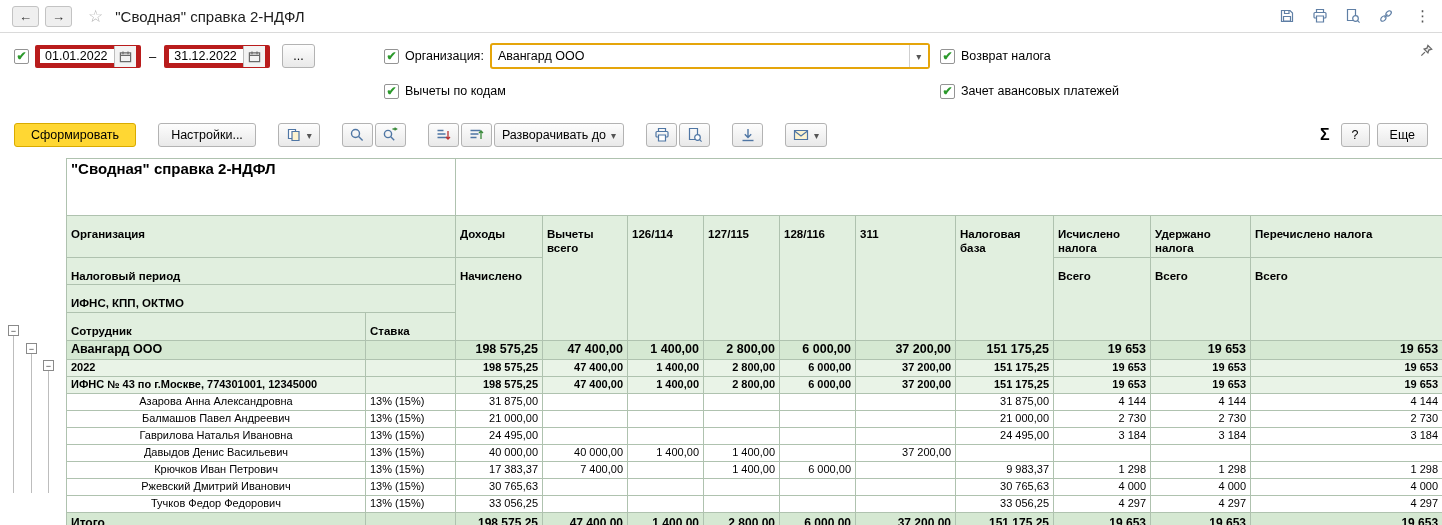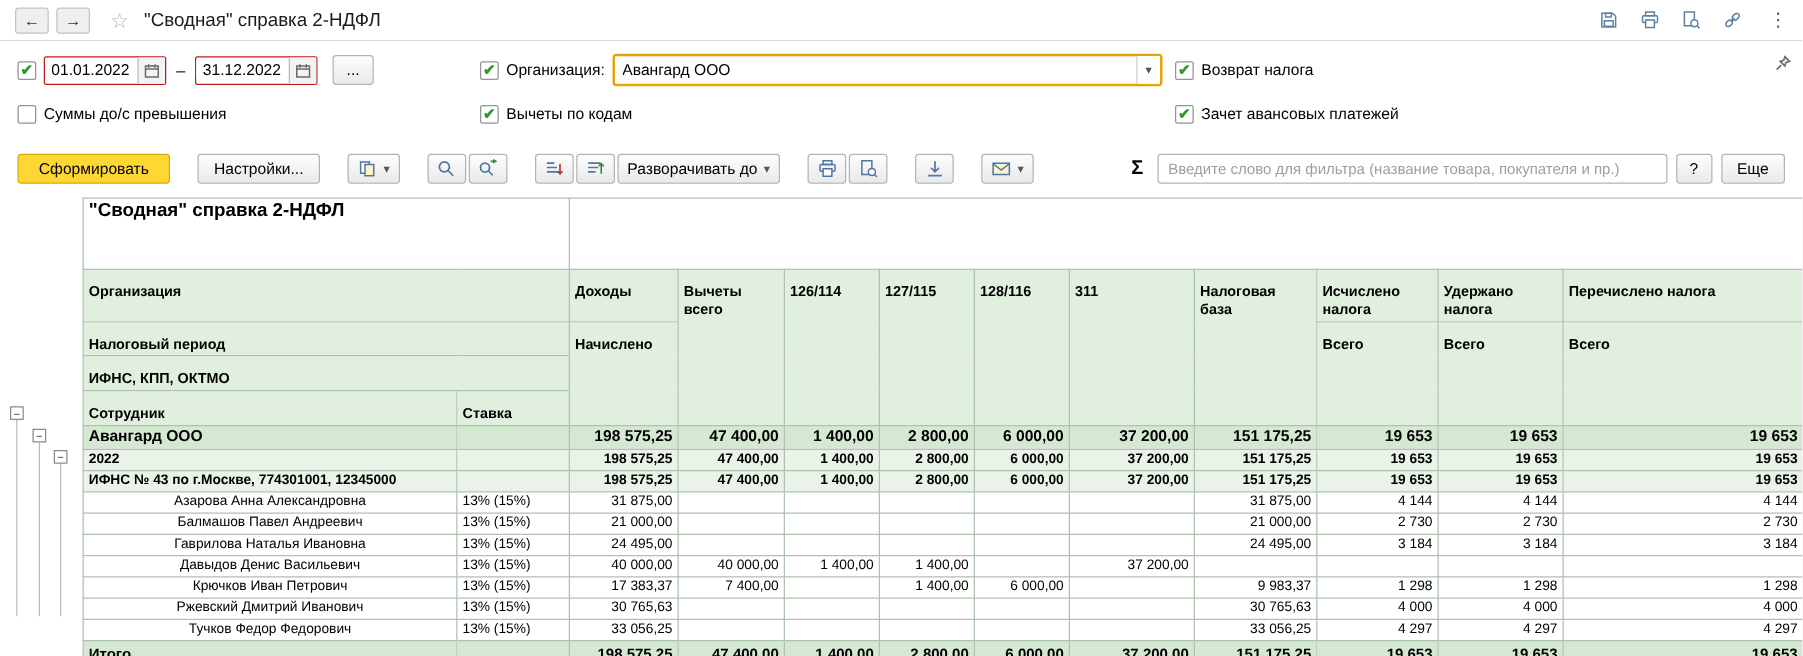--- a/index.html
+++ b/index.html
@@ -26,21 +26,21 @@
     padding:10px 14px 8px 14px; height:85px; background:#fff; }
   .fp-col { display:flex; flex-direction:column; gap:9px; }
   .fp-col1 { width:370px; }
   .fp-col2 { width:556px; }
   .fp-col3 { flex:1; }
   .fp-row { display:flex; align-items:center; gap:6px; height:26px; }
   .cb { width:15px; height:15px; min-width:15px; border:1px solid #949494; border-radius:2px;
     background:#fff; display:inline-flex; align-items:center; justify-content:center; cursor:pointer; }
   .cb .mark { color:#2c9a2c; font-size:12px; font-weight:bold; line-height:1; }
   .fp-label { font-size:12.5px; cursor:default; }
-  .datefield { display:inline-flex; align-items:center; border:1px solid #b91c1c;
+  .datefield { display:inline-flex; align-items:center; border:5px solid #b91c1c;
     border-radius:2px; height:23px; background:#fff; }
   .datefield input { border:none; outline:none; width:74px; padding:0 5px;
     font-size:12.5px; font-family:"Liberation Sans", sans-serif; }
   .calbtn { width:22px; height:21px; border:none; border-left:1px solid #bdbdbd;
     background:#f3f3f3; display:flex; align-items:center; justify-content:center; cursor:pointer; }
   .dash { font-size:13px; margin:0 2px; }
   .btn { height:24px; border:1px solid #b3b3b3; border-radius:3px; padding:0 12px;
     background:linear-gradient(#fdfdfd,#e9e9e9); font-size:12.5px;
     font-family:"Liberation Sans", sans-serif; cursor:pointer; white-space:nowrap;
     display:inline-flex; align-items:center; gap:5px; }
@@ -164,24 +164,20 @@
         <input value="31.12.2022" style="">
         <button class="calbtn">
           <svg class="ic" width="13" height="13" viewBox="0 0 14 14" fill="none" stroke="#6a6a6a" stroke-width="1.2">
               <rect x="1.5" y="3" width="11" height="9.5"></rect>
               <path d="M1.5 5.7h11M4.3 1.5v3M9.7 1.5v3"></path>
             </svg>
         </button>
       </span>
       <button class="btn btn-sm" style="margin-left:6px">...</button>
     </div>
-    <div class="fp-row">
-      <span class="cb"></span>
-      <label class="fp-label">Суммы до/с превышения</label>
-    </div>
   </div>
 
   <div class="fp-col fp-col2">
     <div class="fp-row">
       <span class="cb">
           <span class="mark">✔</span>
         </span>
       <label class="fp-label">Организация:</label>
       <span class="orgfield">
         <input value="Авангард ООО" style="">
@@ -293,21 +289,20 @@
   <span class="tb-gap"></span>
   <button class="btn btn-split">
     <svg class="ic" width="16" height="16" viewBox="0 0 16 16" fill="none" stroke="#4f76a4" stroke-width="1.2">
         <rect x="1.5" y="3.5" width="13" height="9" fill="#fdf3cf"></rect>
         <path d="M1.5 4l6.5 5 6.5-5"></path>
       </svg>
     <span class="chev">▾</span>
   </button>
   <span class="spacer"></span>
   <span class="sigma">Σ</span>
-  <input class="filter-input" placeholder="Введите слово для фильтра (название товара, покупателя и пр.)" style="">
   <button class="btn btn-sm">?</button>
   <button class="btn more-btn">Еще</button>
 </div>
 
 <div class="report-wrap">
 
   <span class="tline" style="left:13px; top:183px; height:157px"></span>
   <span class="tline" style="left:31px; top:201px; height:139px"></span>
   <span class="tline" style="left:48px; top:218px; height:122px"></span>
   <button class="tbox" style="left:8px;  top:172px">−</button>

